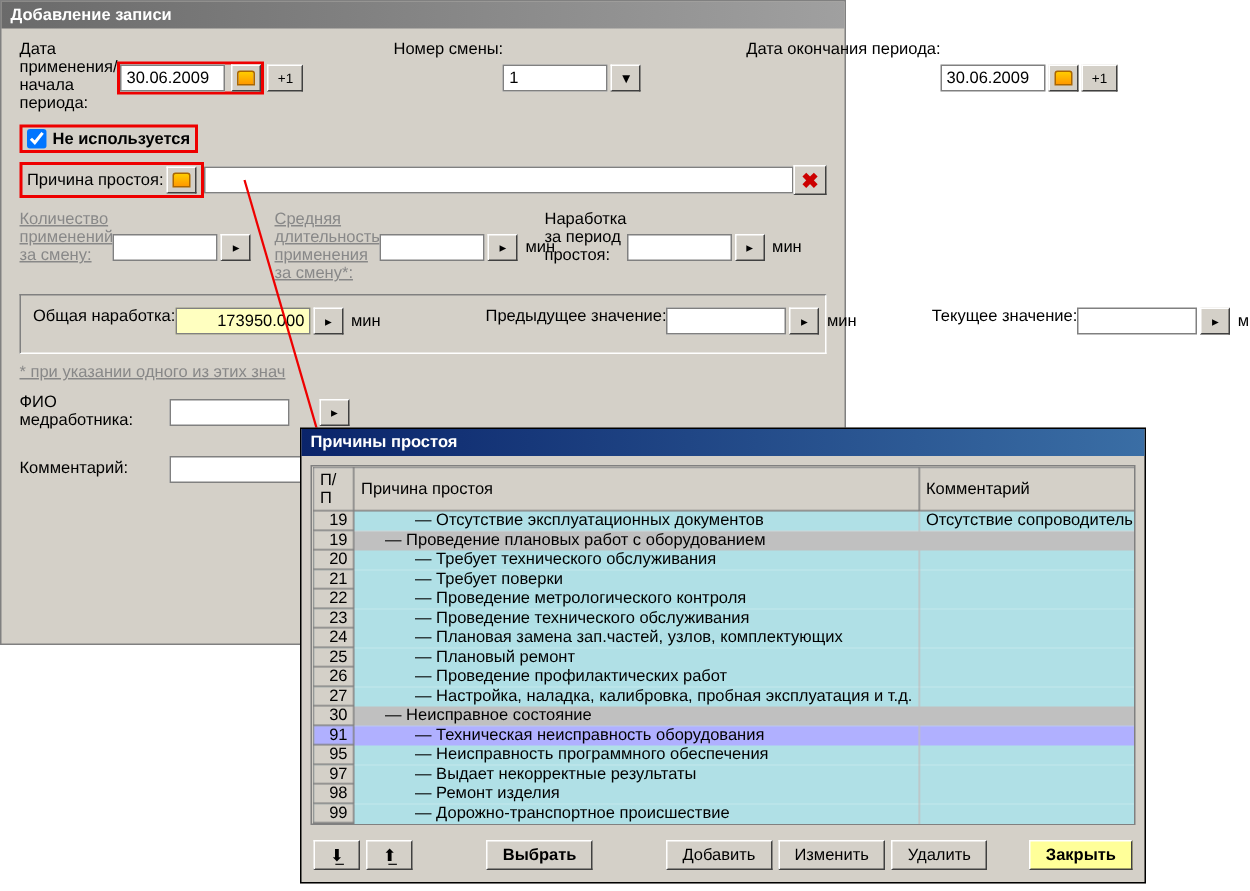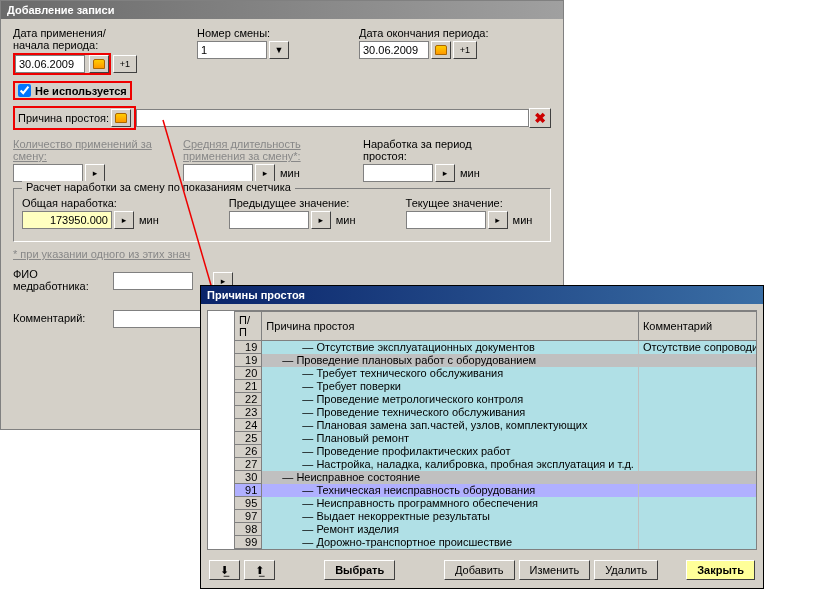--- a/index.html
+++ b/index.html
@@ -3,21 +3,21 @@
 <meta charset="utf-8">
 <style>
 * { box-sizing: border-box; font-family: Tahoma, Arial, sans-serif; font-size: 11px; }
 body { margin: 0; background: #fff; width: 833px; height: 594px; position: relative; }
 
 .window { position: absolute; background: #d4d0c8; border: 1px solid #808080; }
 .titlebar { background: linear-gradient(90deg, #6a6a6a, #a0a0a0); color: #fff; padding: 3px 6px; font-weight: bold; height: 18px; }
 .content { padding: 8px 12px; }
 
 .row { display: flex; gap: 20px; margin-bottom: 4px; }
-.col { display: flex; flex-direction: column; }
+.col { display: flex; flex-direction: row; }
 .lbl { color: #000; margin-bottom: 2px; white-space: nowrap; }
 .lbl.dim { color: #888; text-decoration: underline; }
 
 .input-line { display: flex; align-items: center; gap: 2px; }
 input[type=text] { border: 1px solid #808080; background: #fff; padding: 1px 3px; height: 18px; }
 .btn-sm { width: 20px; height: 18px; background: #d4d0c8; border: 1px solid; border-color: #fff #404040 #404040 #fff; display: flex; align-items: center; justify-content: center; cursor: pointer; font-size: 9px; }
 .btn { background: #d4d0c8; border: 1px solid; border-color: #fff #404040 #404040 #fff; padding: 2px 10px; cursor: pointer; height: 20px; display: inline-flex; align-items: center; justify-content: center; }
 .btn.bold { font-weight: bold; }
 
 .highlight-box { border: 2px solid #e00; padding: 1px 3px; display: inline-flex; align-items: center; gap: 4px; }
@@ -27,21 +27,21 @@
 .fieldset-lbl { position: absolute; top: -8px; left: 8px; background: #d4d0c8; padding: 0 4px; }
 
 .unit { margin-left: 3px; }
 .x-btn { width: 22px; height: 20px; background: #d4d0c8; border: 1px solid; border-color: #fff #404040 #404040 #fff; color: #c00; font-weight: bold; display: flex; align-items: center; justify-content: center; font-size: 14px; cursor: pointer; }
 
 .folder-icon { width: 20px; height: 18px; background: linear-gradient(#fc0, #f90); border: 1px solid #a60; border-radius: 2px 2px 0 0; }
 
 
 .popup { position: absolute; left: 200px; top: 285px; width: 564px; background: #d4d0c8; border: 1px solid #000; }
 .popup .titlebar { background: linear-gradient(90deg, #0a246a, #3a6ea5); }
-.grid-wrap { border: 1px solid #808080; margin: 6px; background: #fff; height: 240px; overflow: auto; padding-left: 26px; }
+.grid-wrap { border: 1px solid #808080; margin: 6px; background: #fff; height: 240px; overflow: auto; }
 table { border-collapse: collapse; width: 100%; }
 th { background: #d4d0c8; border: 1px solid #808080; padding: 2px 4px; text-align: left; font-weight: normal; }
 td { border-right: 1px solid #c0c0c0; padding: 0 4px; white-space: nowrap; }
 tr.lvl0 { background: #c0c0c0; }
 tr.lvl1 { background: #b0e0e6; }
 tr.sel td { background: #b0b0ff; }
 .num-col { background: #d4d0c8; text-align: right; width: 30px; border: 1px solid #808080; }
 .indent1 { padding-left: 20px; }
 .indent2 { padding-left: 40px; }
 .popup-btns { display: flex; gap: 4px; padding: 4px 8px 8px; align-items: center; }
@@ -127,21 +127,20 @@
         <span class="lbl" style="white-space:normal">Наработка за период простоя:</span>
         <div class="input-line">
             <input type="text" style="width: 70px;">
             <div class="btn-sm">▸</div>
             <span class="unit">мин</span>
           </div>
       </div>
     </div>
 
     <div class="fieldset">
-      <span class="fieldset-lbl">Расчет наработки за смену по показаниям счетчика</span>
       <div class="row">
         <div class="col">
           <span class="lbl">Общая наработка:</span>
           <div class="input-line">
               <input type="text" style="width: 90px; background: rgb(255, 255, 192); text-align: right;" value="173950.000">
               <div class="btn-sm">▸</div>
               <span class="unit">мин</span>
             </div>
         </div>
         <div class="col" style="margin-left:50px">

